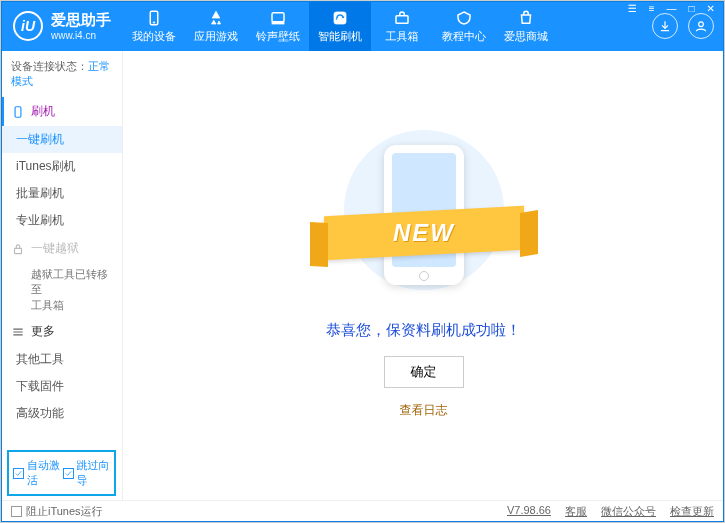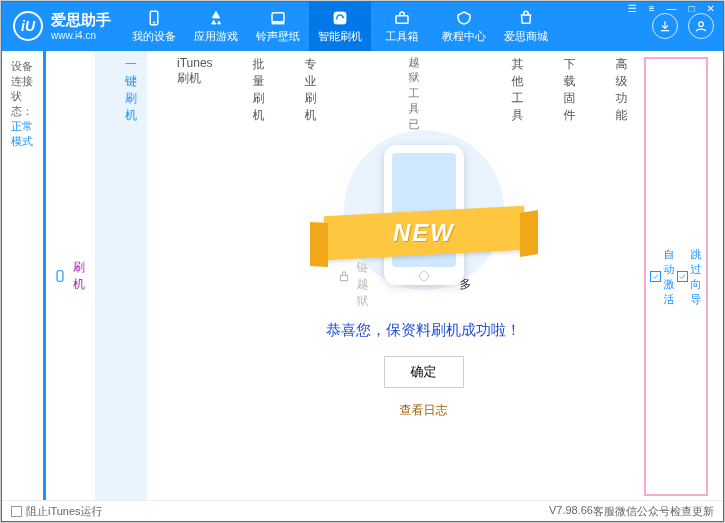--- a/index.html
+++ b/index.html
@@ -17,32 +17,32 @@
 .nav-item.active{background:#0078e7;}
 .nav-icon{width:18px;height:18px;display:flex;align-items:center;justify-content:center;}
 .nav-icon svg{width:18px;height:18px;fill:#fff;stroke:#fff;}
 .header-right{margin-left:auto;display:flex;gap:10px;padding-right:10px;align-items:center;}
 .circ-btn{width:26px;height:26px;border:1.5px solid rgba(255,255,255,.8);border-radius:50%;display:flex;align-items:center;justify-content:center;cursor:pointer;}
 .circ-btn svg{width:14px;height:14px;fill:none;stroke:#fff;stroke-width:2;}
 .win-ctrls{position:absolute;top:0;right:6px;display:flex;gap:6px;align-items:center;height:14px;font-size:10px;color:#fff;}
 .win-ctrls span{cursor:pointer;padding:0 3px;}
 
 .body{display:flex;height:calc(100% - 50px - 22px);}
-.sidebar{width:122px;border-right:1px solid #eee;display:flex;}
+.sidebar{width:122px;border-right:1px solid #eee;display:flex;flex-direction:column;}
 .conn{padding:8px 10px;font-size:11px;color:#666;}
 .conn .mode{color:#1a92ff;}
 .sec-h{display:flex;align-items:center;gap:6px;padding:6px 10px;font-size:12px;color:#333;}
 .sec-h.active{border-left:3px solid #1a92ff;color:#a21caf;padding-left:7px;}
 .sec-h .ic{width:14px;height:14px;display:inline-flex;align-items:center;justify-content:center;}
 .sec-h .ic svg{width:14px;height:14px;}
 .sec-h.disabled{color:#bbb;}
-.subitem{padding:5px 10px 5px 30px;font-size:12px;color:#555;cursor:pointer;}
+.subitem{padding:5px 10px 5px 15px;font-size:12px;color:#555;cursor:pointer;}
 .subitem.active{background:#e9f4ff;color:#1a92ff;}
 .subnote{padding:4px 10px 4px 30px;font-size:11px;color:#777;line-height:1.4;}
-.redbox{margin:6px 6px 4px 6px;border:2px solid #f9a8d4;padding:6px 4px;display:flex;gap:2px;align-items:center;font-size:11px;}
+.redbox{margin:6px 6px 4px 6px;border:2px solid #0ea5e9;padding:6px 4px;display:flex;gap:2px;align-items:center;font-size:11px;}
 .chk{display:flex;align-items:center;gap:3px;color:#1a92ff;}
 .chk .box{width:11px;height:11px;border:1px solid #1a92ff;display:inline-flex;align-items:center;justify-content:center;}
 .chk .box svg{width:9px;height:9px;stroke:#1a92ff;stroke-width:2;fill:none;}
 .device{padding:6px 10px;}
 .device .name{color:#1a92ff;font-weight:bold;font-size:12px;display:flex;align-items:center;gap:4px;}
 .device .name .ph{width:10px;height:14px;border:1.5px solid #1a92ff;border-radius:2px;display:inline-block;}
 .badge{display:inline-block;border:1px solid #ccc;border-radius:2px;padding:0 4px;font-size:10px;color:#888;margin-top:3px;}
 .device .info{font-size:10px;color:#888;margin-top:2px;}
 
 .main{flex:1;display:flex;flex-direction:column;align-items:center;justify-content:center;}
@@ -56,21 +56,21 @@
 .ribbon::before{left:-14px;transform:skewY(6deg);}
 .ribbon::after{right:-14px;transform:skewY(-6deg);}
 .ribbon span{font-weight:900;font-size:24px;color:#fff;font-style:italic;letter-spacing:2px;text-shadow:1px 1px 0 #e09a10;transform:skewY(3deg);}
 .msg{font-size:15px;color:#1d4ed8;margin-bottom:16px;}
 .okbtn{border:1px solid #ccc;background:#fff;padding:6px 26px;font-size:13px;cursor:pointer;margin-bottom:14px;}
 .loglink{color:#a16207;font-size:12px;cursor:pointer;}
 
 .status{position:absolute;bottom:0;left:0;right:0;height:22px;border-top:1px solid #eee;display:flex;align-items:center;padding:0 10px;font-size:11px;color:#666;}
 .status .l{display:flex;align-items:center;gap:4px;}
 .status .l .box{width:11px;height:11px;border:1px solid #999;}
-.status .r{margin-left:auto;display:flex;}
+.status .r{margin-left:auto;display:flex;gap:14px;text-decoration:underline;}
 .status .r span{cursor:pointer;}
 </style>
 </head>
 <body>
 
 <div class="window">
  <div class="win-ctrls">
    <span>☰</span>
    <span>≡</span>
    <span>—</span>

